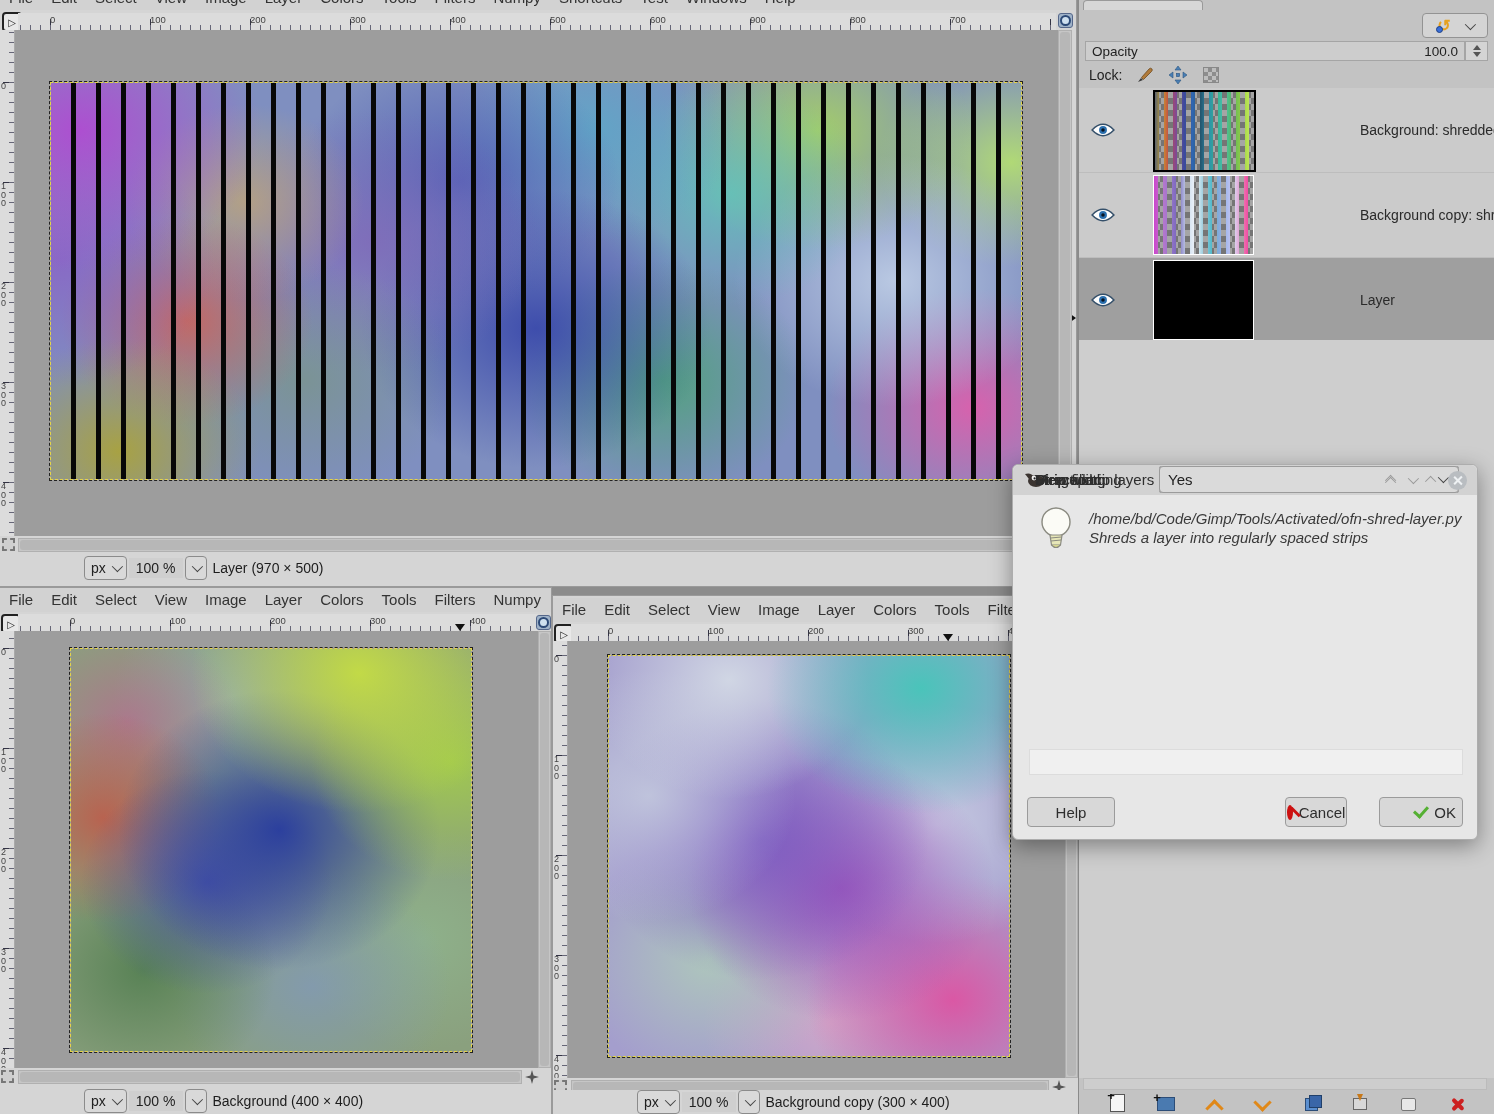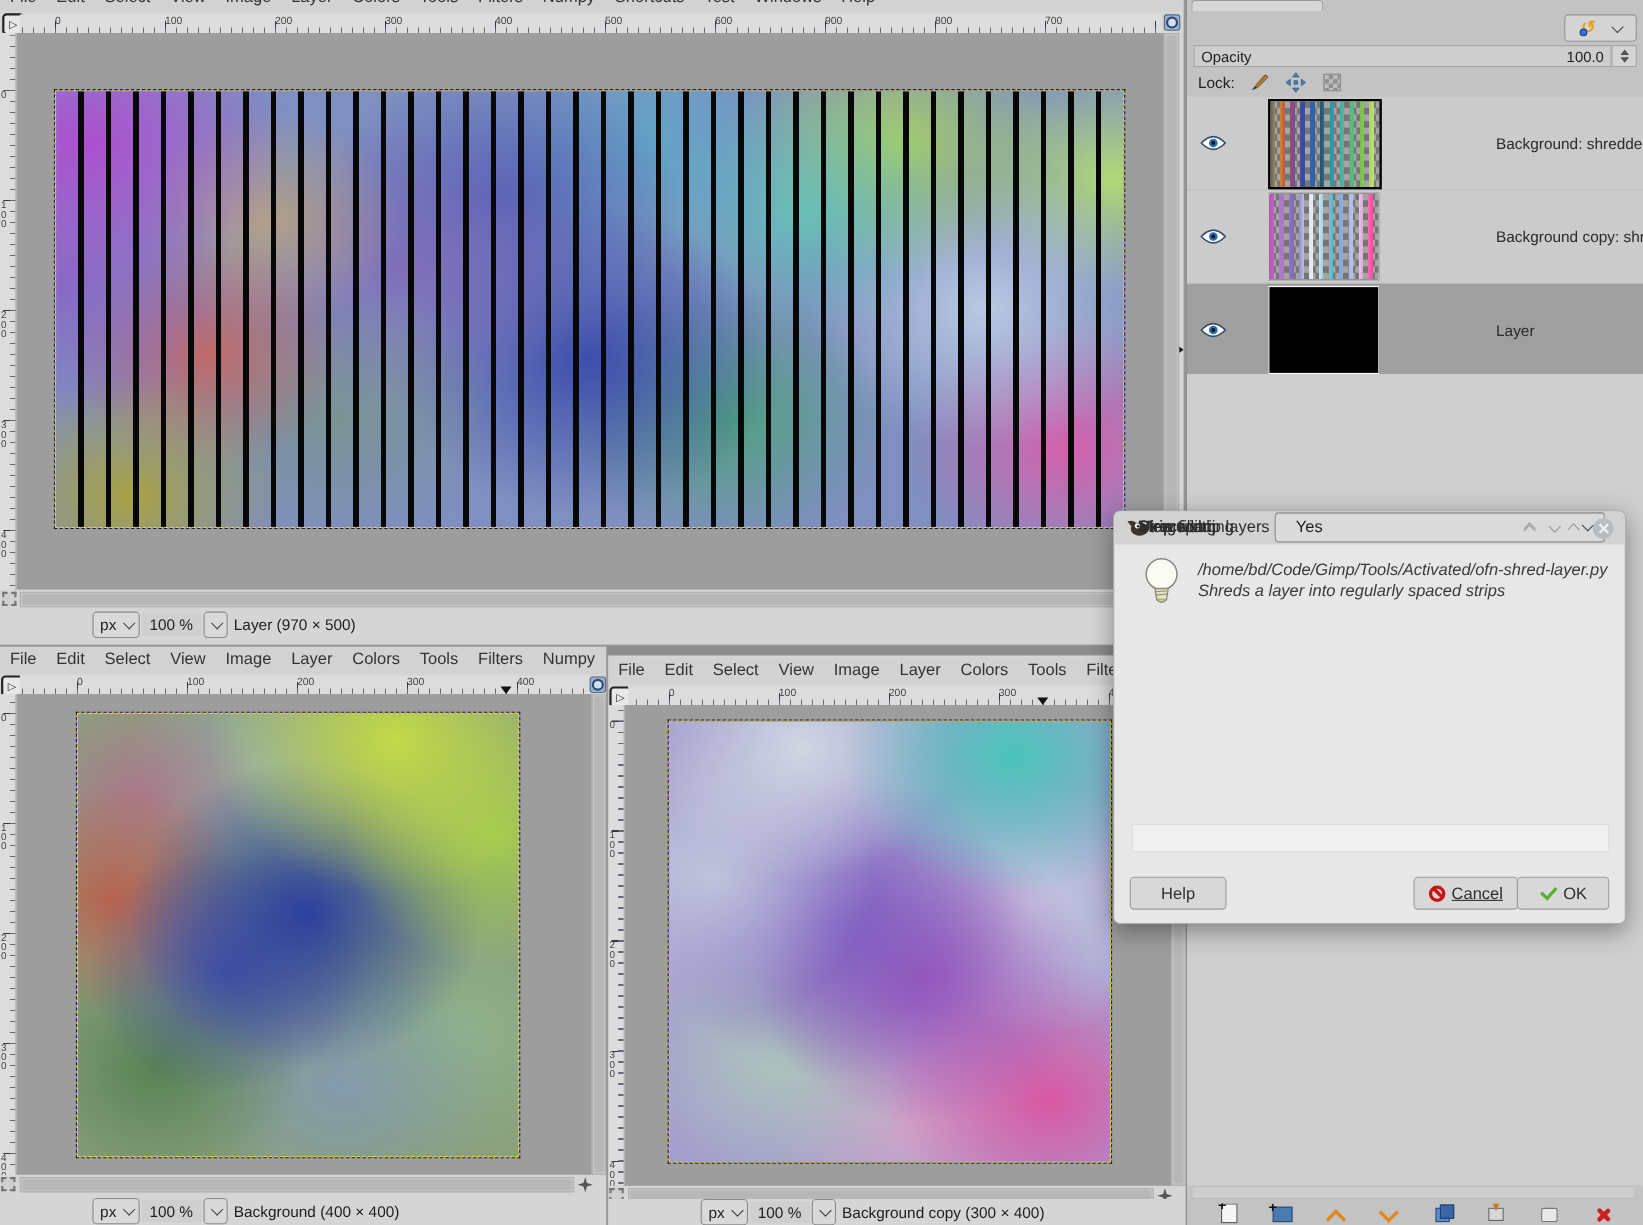--- a/index.html
+++ b/index.html
@@ -128,34 +128,34 @@
   .dbl-chev{display:flex;flex-direction:column;gap:-2px;}
   .dbl-chev .caret{margin:-3px 0;}
   .close-circle{width:19px;height:19px;border-radius:50%;background:#b9bdc1;position:relative;}
   .close-circle::before,.close-circle::after{content:"";position:absolute;left:8.5px;top:4px;width:2.2px;height:11px;background:#eef1f3;}
   .close-circle::before{transform:rotate(45deg);} .close-circle::after{transform:rotate(-45deg);}
   #dlg-desc{position:absolute;left:76px;top:44px;font-size:15px;font-style:italic;color:#3a3a3a;line-height:19px;}
   #bulb{position:absolute;left:24px;top:40px;}
   .field-row{position:absolute;left:22px;width:424px;height:28px;display:flex;align-items:center;}
   .field-label{width:124px;font-size:15px;color:#2e2e2e;}
   .field-control{position:relative;flex:1;height:27px;border:1px solid #9b9b9b;border-radius:4px;
-      background:#dadada;display:flex;align-items:center;padding:0 18px;box-sizing:border-box;font-size:15px;}
+      background:#dadada;display:flex;align-items:center;padding:0 8px;box-sizing:border-box;font-size:15px;}
   .field-row.spin .field-control{background:#c6c6c6;border-color:#a8a8a8;border-radius:2px;}
   .field-control .caret{position:absolute;right:12px;}
   .field-control .spinner{display:none;position:absolute;right:0;top:0;bottom:0;width:18px;border-left:1px solid #a8a8a8;
       flex-direction:column;align-items:center;justify-content:space-evenly;background:#d2d2d2;}
   .field-row.spin .spinner{display:flex;}
   .spinner .tri-up{border-bottom-color:#333;border-left-width:3.5px;border-right-width:3.5px;}
   .spinner .tri-dn{border-top-color:#333;border-left-width:3.5px;border-right-width:3.5px;}
   #dlg-progress{position:absolute;left:16px;top:284px;width:434px;height:26px;background:#f0f0f0;border:1px solid #dcdcdc;box-sizing:border-box;}
   .dlg-button{position:absolute;top:332px;height:30px;border:1px solid #9b9b9b;border-radius:4px;background:#d8d8d8;
       display:flex;align-items:center;justify-content:center;gap:6px;font-size:15px;color:#2e2e2e;box-sizing:border-box;}
   #btn-help{left:14px;width:88px;}
-  #btn-cancel{left:272px;width:95px;text-decoration:underline;}
-  #btn-ok{left:366px;width:84px;}
+  #btn-cancel{left:272px;width:62px;}
+  #btn-ok{left:366px;width:84px;justify-content:flex-end;}
   .no-sign{width:15px;height:15px;border:3px solid #cc1111;border-radius:50%;position:relative;box-sizing:border-box;}
   .no-sign::after{content:"";position:absolute;left:4px;top:-1.5px;width:3px;height:12px;background:#cc1111;transform:rotate(-45deg);}
   .ok-check{width:16px;height:16px;position:relative;}
   .ok-check::after{content:"";position:absolute;left:2px;top:2px;width:11px;height:6px;
       border-left:3.5px solid #55b033;border-bottom:3.5px solid #55b033;transform:rotate(-48deg);}
   
   .plasma-main{background:
     radial-gradient(260px 200px at 3% 12%,rgba(178,72,210,.9),transparent 70%),
     radial-gradient(220px 180px at 1% 45%,rgba(140,90,200,.7),transparent 70%),
     radial-gradient(200px 160px at 7% 93%,rgba(175,165,45,.85),transparent 70%),

